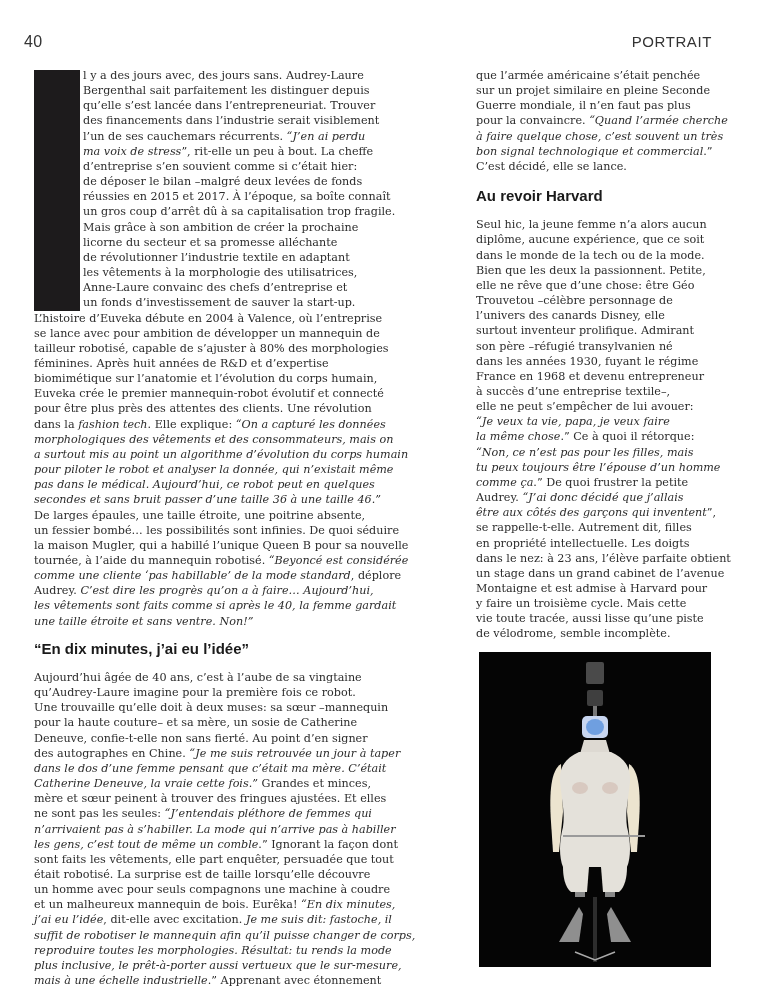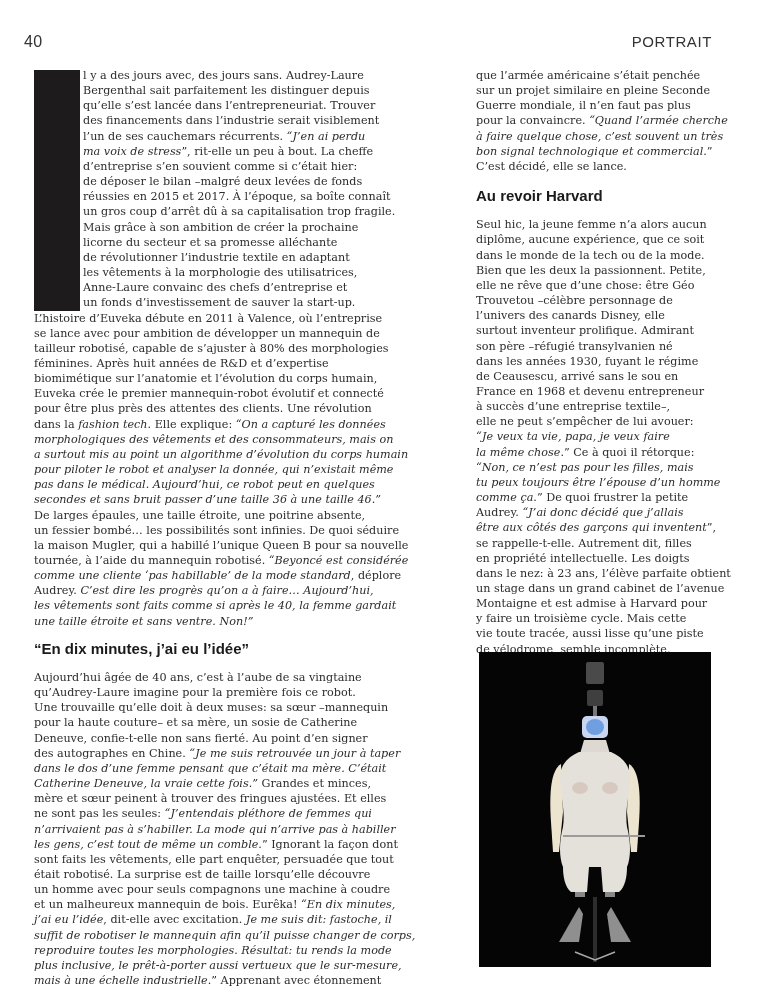--- a/index.html
+++ b/index.html
@@ -39,21 +39,21 @@
       <span class="line ind"><span>réussies en 2015 et 2017. À l’époque, sa boîte connaît</span></span>
       <span class="line ind"><span>un gros coup d’arrêt dû à sa capitalisation trop fragile.</span></span>
       <span class="line ind"><span>Mais grâce à son ambition de créer la prochaine</span></span>
       <span class="line ind"><span>licorne du secteur et sa promesse alléchante</span></span>
       <span class="line ind"><span>de révolutionner l’industrie textile en adaptant</span></span>
       <span class="line ind"><span>les vêtements à la morphologie des utilisatrices,</span></span>
       <span class="line ind"><span>Anne-Laure convainc des chefs d’entreprise et</span></span>
       <span class="line ind"><span>un fonds d’investissement de sauver la start-up.</span></span>
     </div>
   <div id="bodyBlock">
-      <span class="line"><span>L’histoire d’Euveka débute en 2011 à Valence, où l’entreprise</span></span>
+      <span class="line"><span>L’histoire d’Euveka débute en 2004 à Valence, où l’entreprise</span></span>
       <span class="line"><span>se lance avec pour ambition de développer un mannequin de</span></span>
       <span class="line"><span>tailleur robotisé, capable de s’ajuster à 80% des morphologies</span></span>
       <span class="line"><span>féminines. Après huit années de R&amp;D et d’expertise</span></span>
       <span class="line"><span>biomimétique sur l’anatomie et l’évolution du corps humain,</span></span>
       <span class="line"><span>Euveka crée le premier mannequin-robot évolutif et connecté</span></span>
       <span class="line"><span>pour être plus près des attentes des clients. Une révolution</span></span>
       <span class="line"><span>dans la </span><em>fashion tech</em><span>. Elle explique: </span><em>“On a capturé les données</em></span>
       <span class="line"><em>morphologiques des vêtements et des consommateurs, mais on</em></span>
       <span class="line"><em>a surtout mis au point un algorithme d’évolution du corps humain</em></span>
       <span class="line"><em>pour piloter le robot et analyser la donnée, qui n’existait même</em></span>
@@ -113,21 +113,20 @@
       <span class="line"><span>Seul hic, la jeune femme n’a alors aucun</span></span>
       <span class="line"><span>diplôme, aucune expérience, que ce soit</span></span>
       <span class="line"><span>dans le monde de la tech ou de la mode.</span></span>
       <span class="line"><span>Bien que les deux la passionnent. Petite,</span></span>
       <span class="line"><span>elle ne rêve que d’une chose: être Géo</span></span>
       <span class="line"><span>Trouvetou –célèbre personnage de</span></span>
       <span class="line"><span>l’univers des canards Disney, elle</span></span>
       <span class="line"><span>surtout inventeur prolifique. Admirant</span></span>
       <span class="line"><span>son père –réfugié transylvanien né</span></span>
       <span class="line"><span>dans les années 1930, fuyant le régime</span></span>
-      <span class="line"><span>de Ceausescu, arrivé sans le sou en</span></span>
       <span class="line"><span>France en 1968 et devenu entrepreneur</span></span>
       <span class="line"><span>à succès d’une entreprise textile–,</span></span>
       <span class="line"><span>elle ne peut s’empêcher de lui avouer:</span></span>
       <span class="line"><em>“Je veux ta vie, papa, je veux faire</em></span>
       <span class="line"><em>la même chose</em><span>.” Ce à quoi il rétorque:</span></span>
       <span class="line"><em>“Non, ce n’est pas pour les filles, mais</em></span>
       <span class="line"><em>tu peux toujours être l’épouse d’un homme</em></span>
       <span class="line"><em>comme ça</em><span>.” De quoi frustrer la petite</span></span>
       <span class="line"><span>Audrey. </span><em>“J’ai donc décidé que j’allais</em></span>
       <span class="line"><em>être aux côtés des garçons qui inventent</em><span>”,</span></span>

